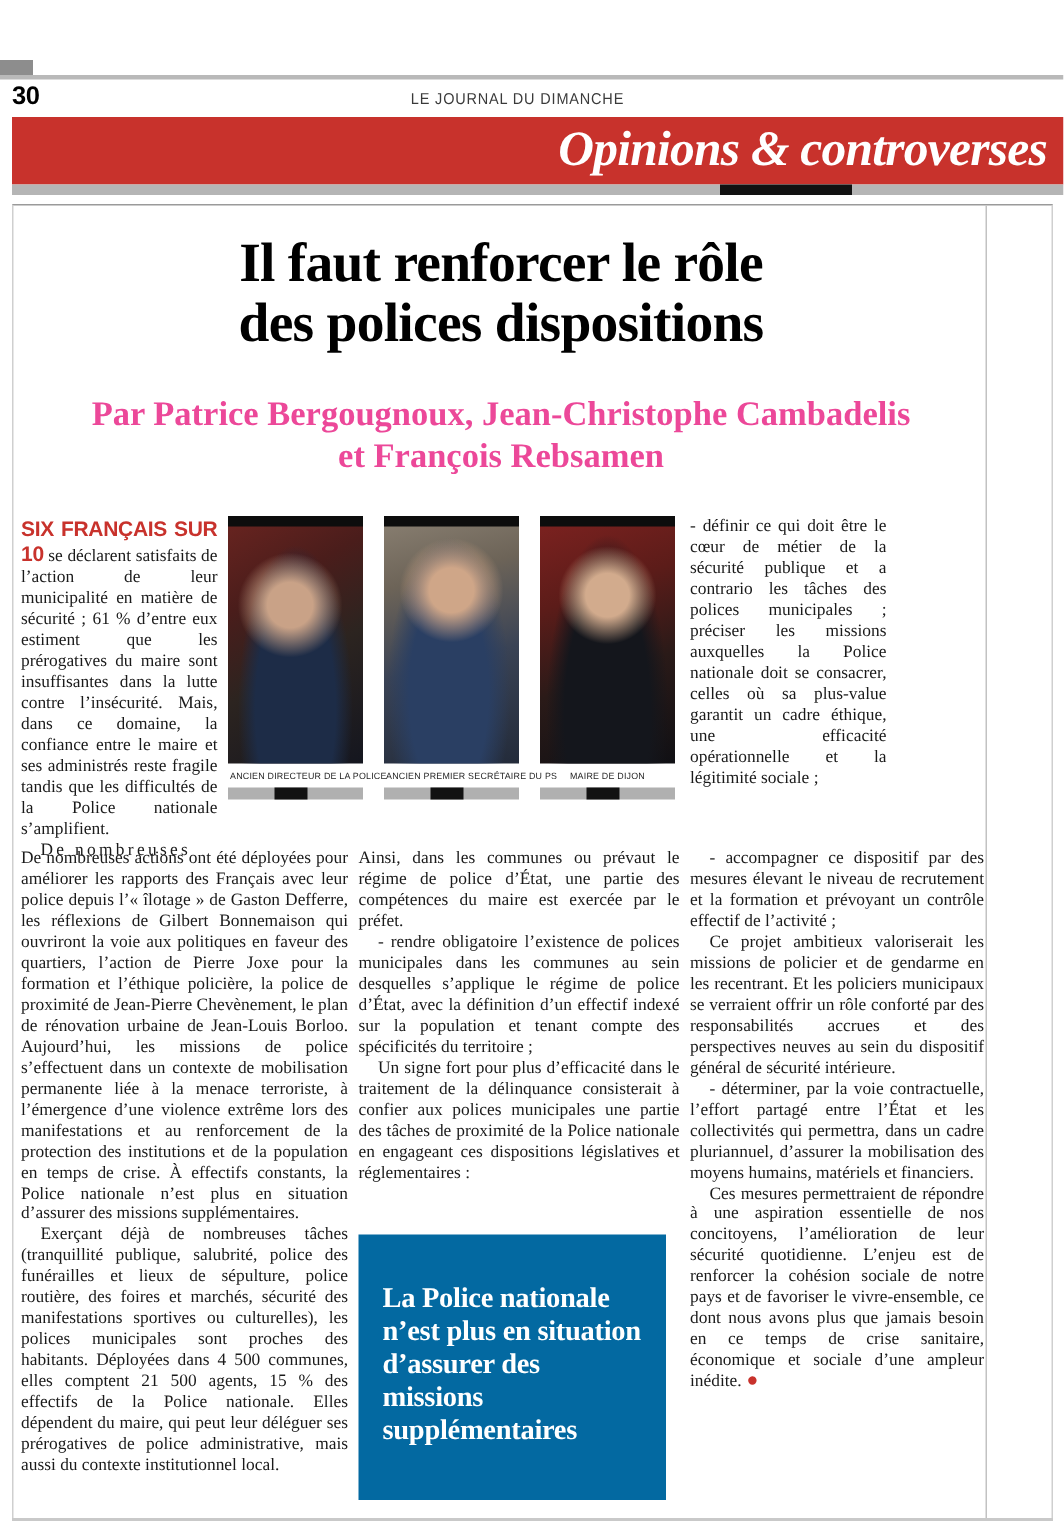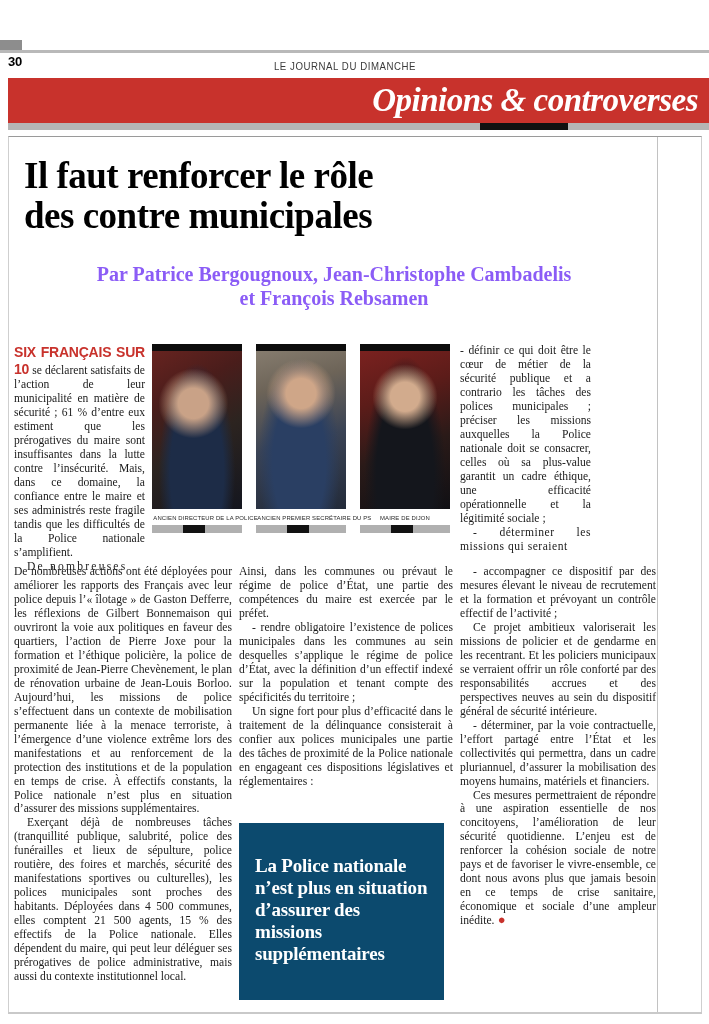--- a/index.html
+++ b/index.html
@@ -13,21 +13,21 @@
     position:relative;
   }
   .page{position:relative;width:709px;height:1024px;background:#fff;}
 
   
   .topstrip{position:absolute;left:0;top:50px;width:709px;height:3px;background:#b9b9b9;}
   .corner-tab{position:absolute;left:0;top:40px;width:22px;height:12px;background:#8d8d8d;}
   .folio{
     position:absolute;left:8px;top:54px;
     font-family:"Liberation Sans",sans-serif;
-    font-weight:bold;font-size:13px;letter-spacing:-0.3px;color:#000;
+    font-weight:bold;font-size:17px;letter-spacing:-0.3px;color:#000;
   }
   .paper-name{
     position:absolute;left:0;top:60px;width:690px;
     text-align:center;
     font-family:"Liberation Sans",sans-serif;
     font-size:10.5px;letter-spacing:0.6px;color:#3a3a3a;
     transform:scaleX(0.92);transform-origin:center;
   }
   .rubric-band{
     position:absolute;left:8px;top:78px;width:701px;height:45px;
@@ -50,28 +50,28 @@
   .frame{
     position:absolute;left:8px;top:136px;width:694px;height:878px;
     border:1px solid #cfcfcf;border-top:1px solid #9a9a9a;
     box-sizing:border-box;background:#fff;
   }
   .vrule-right{position:absolute;left:657px;top:137px;width:1px;height:876px;background:#c2c2c2;}
 
   
   .headline{
     position:absolute;left:24px;top:156px;width:620px;
-    text-align:left;
+    text-align:center;
     font-weight:bold;font-size:37px;line-height:1.08;
     letter-spacing:-0.5px;color:#000;
   }
   .byline{
     position:absolute;left:24px;top:262px;width:620px;
     text-align:center;
-    font-weight:bold;font-size:20px;line-height:1.2;color:#8b5cf6;
+    font-weight:bold;font-size:23px;line-height:1.2;color:#ec4899;
   }
 
   
   .col{
     position:absolute;top:344px;
     font-size:11.6px;line-height:1.205;
     text-align:justify;
     color:#1a1a1a;
     -webkit-hyphens:auto;hyphens:auto;
   }
@@ -118,21 +118,21 @@
     font-family:"Liberation Sans",sans-serif;
     font-size:6.1px;letter-spacing:0.15px;color:#1f1f1f;
     white-space:nowrap;transform:scaleX(0.97);
   }
   .capbar{position:relative;margin-top:4px;height:8px;background:#b0b0b0;}
   .capbar i{position:absolute;left:34%;top:0;width:22px;height:8px;background:#121212;}
 
   
   .pullquote{
     position:absolute;left:239px;top:823px;width:205px;height:177px;
-    background:#0c4a6e;color:#ffffff;
+    background:#0369a1;color:#ffffff;
     box-sizing:border-box;padding:32px 16px 10px 16px;
     font-weight:bold;font-size:19px;line-height:1.16;
     letter-spacing:-0.2px;
   }
   .bottomrule{position:absolute;left:8px;top:1012px;width:694px;height:2px;background:#c9c9c9;}
 </style>
 </head>
 <body>
 
 <div class="page">
@@ -146,21 +146,21 @@
   <div class="rubric-band"></div>
   <div class="rubric-title">Opinions &amp; controverses</div>
   <div class="band-shadow"></div>
   <div class="band-tick"></div>
 
   <div class="frame"></div>
   <div class="vrule-right"></div>
 
   <div class="headline">
     <span>Il faut renforcer le rôle</span><br>
-    <span>des contre municipales</span>
+    <span>des polices dispositions</span>
   </div>
 
   <div class="byline">
     <span>Par Patrice Bergougnoux, Jean-Christophe Cambadelis</span><br>
     <span>et François Rebsamen</span>
   </div>
 
   <div class="photos">
     <div class="photo-wrap" id="pw0">
       <div class="photo ph0">
@@ -205,21 +205,20 @@
   </div>
 
   <div class="col" id="col2">
     <p class="first">Ainsi, dans les communes ou prévaut le régime de police d’État, une partie des compétences du maire est exercée par le préfet.</p>
     <p>- rendre obligatoire l’existence de polices municipales dans les communes au sein desquelles s’applique le régime de police d’État, avec la définition d’un effectif indexé sur la population et tenant compte des spécificités du territoire ;</p>
     <p>Un signe fort pour plus d’efficacité dans le traitement de la délinquance consisterait à confier aux polices municipales une partie des tâches de proximité de la Police nationale en engageant ces dispositions législatives et réglementaires :</p>
   </div>
 
   <div class="col" id="col3">
     <p class="first">- définir ce qui doit être le cœur de métier de la sécurité publique et a contrario les tâches des polices municipales ; préciser les missions auxquelles la Police nationale doit se consacrer, celles où sa plus-value garantit un cadre éthique, une efficacité opérationnelle et la légitimité sociale ;</p>
-    <p><span style="letter-spacing:0.5px">- déterminer les missions qui seraient</span></p>
   </div>
 
   <div class="col" id="col3b">
     <p>- accompagner ce dispositif par des mesures élevant le niveau de recrutement et la formation et prévoyant un contrôle effectif de l’activité ;</p>
     <p>Ce projet ambitieux valoriserait les missions de policier et de gendarme en les recentrant. Et les policiers municipaux se verraient offrir un rôle conforté par des responsabilités accrues et des perspectives neuves au sein du dispositif général de sécurité intérieure.</p>
     <p>- déterminer, par la voie contractuelle, l’effort partagé entre l’État et les collectivités qui permettra, dans un cadre pluriannuel, d’assurer la mobilisation des moyens humains, matériels et financiers.</p>
     <p><span>Ces mesures permettraient de répondre à une aspiration essentielle de nos concitoyens, l’amélioration de leur sécurité quotidienne. L’enjeu est de renforcer la cohésion sociale de notre pays et de favoriser le vivre-ensemble, ce dont nous avons plus que jamais besoin en ce temps de crise sanitaire, économique et sociale d’une ampleur inédite.</span><span class="enddot">&nbsp;●</span></p>
   </div>
 
   <div class="pullquote">La Police nationale n’est plus en situation d’assurer des missions supplémentaires</div>

